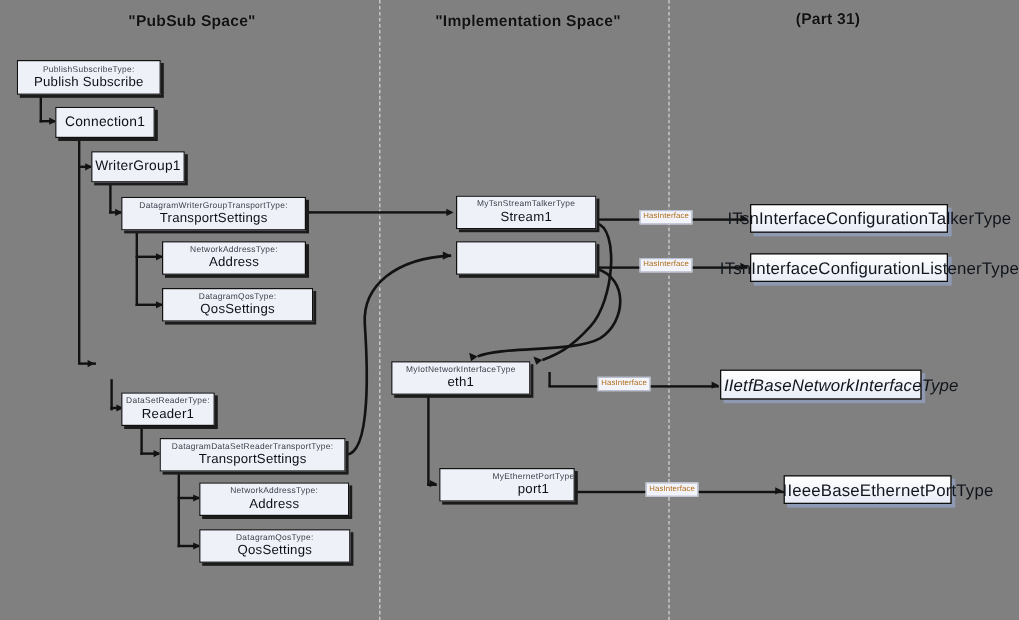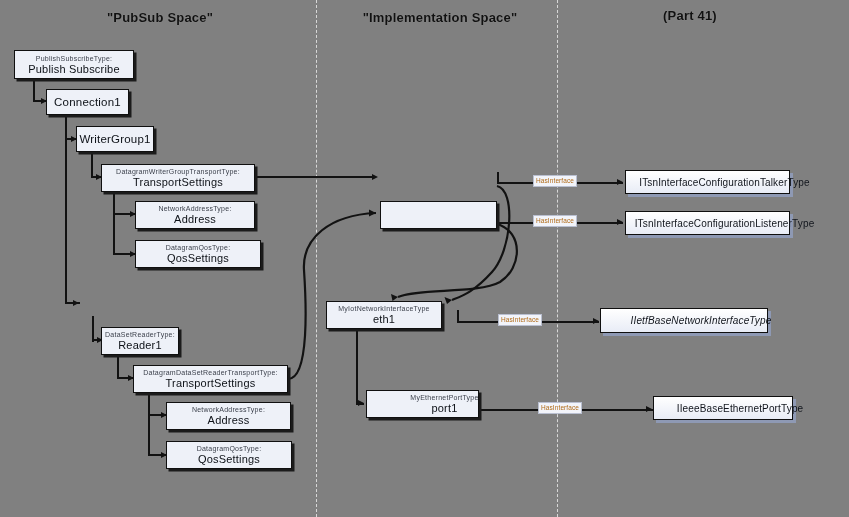--- a/index.html
+++ b/index.html
@@ -67,21 +67,21 @@
   
   .iface {
     position: absolute;
     box-sizing: border-box;
     background: linear-gradient(#ffffff, #e8ecf6);
     border: 1.6px solid #0f0f0f;
     display: flex;
     align-items: center;
     justify-content: center;
     color: #11151c;
-    font-size: 10px;
+    font-size: 14px;
     letter-spacing: 0.15px;
     white-space: nowrap;
     box-shadow: 3px 3px 0 0 #8e99b4;
     padding-left: 34px;
   }
   .iface.italic { font-style: italic; }
 
   
   .edge {
     position: absolute;
@@ -122,21 +122,21 @@
 <body>
 
 <div id="canvas">
 
   <div class="divider" style="left:316px"></div>
   <div class="divider" style="left:557px"></div>
 
   <div class="col-title" style="left:60px; top:10px; width:200px;">"PubSub Space"</div>
   <div class="col-title" style="left:325px; top:10px; width:230px;">"Implementation Space"</div>
   <div style="position:absolute; left:580px; top:8px; width:220px; text-align:center;">
-    <div class="col-title" style="position:static;">(Part 41)</div>
+    <div class="col-title" style="position:static;">(Part 31)</div>
   </div>
 
   <div class="edge v" style="left:33px; top:79px; height:23px;"></div>
   <div class="edge h" style="left:33px; top:100px; width:13px;"></div>
   <div class="arrow" style="left:41px; top:98px;"></div>
 
   <div class="edge v" style="left:65px; top:115px; height:188px;"></div>
   <div class="edge h" style="left:65px; top:138px; width:13px;"></div>
   <div class="arrow" style="left:71px; top:136px;"></div>
   <div class="edge h" style="left:65px; top:302px; width:15px;"></div>
@@ -248,20 +248,24 @@
   <div class="node" style="left:166px; top:402px; width:125px; height:28px;">
     <div class="tname">NetworkAddressType:</div>
     <div class="iname">Address</div>
   </div>
 
   <div class="node" style="left:166px; top:441px; width:126px; height:28px;">
     <div class="tname">DatagramQosType:</div>
     <div class="iname">QosSettings</div>
   </div>
 
+  <div class="node" style="left:380px; top:163px; width:117px; height:28px;">
+    <div class="tname">MyTsnStreamTalkerType</div>
+    <div class="iname">Stream1</div>
+  </div>
 
   <div class="node" style="left:380px; top:201px; width:117px; height:28px;gap:32px;">
     <div class="tname">MyTsnStreamListenerType</div>
     <div class="iname">Stream2</div>
   </div>
 
   <div class="node" style="left:326px; top:301px; width:116px; height:28px;">
     <div class="tname">MyIotNetworkInterfaceType</div>
     <div class="iname">eth1</div>
   </div>

